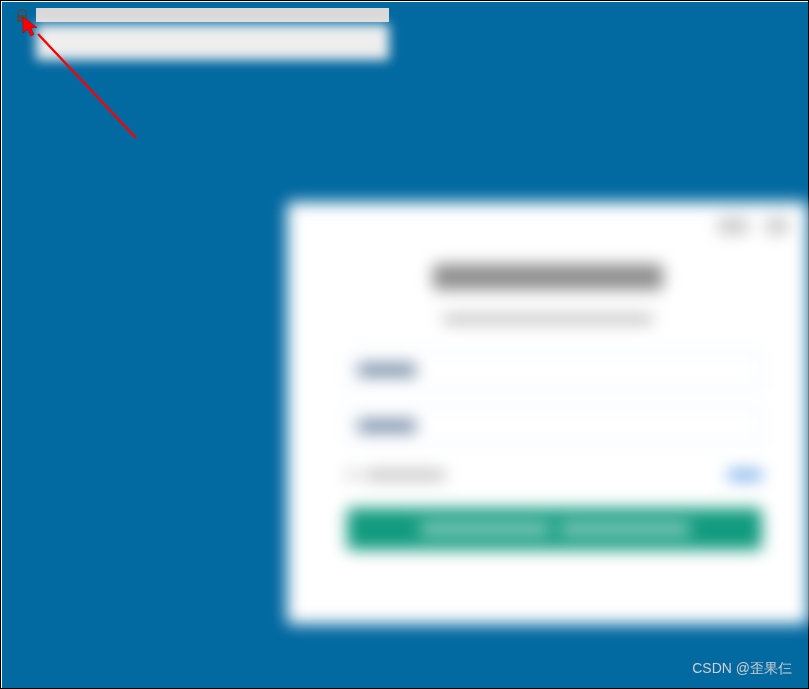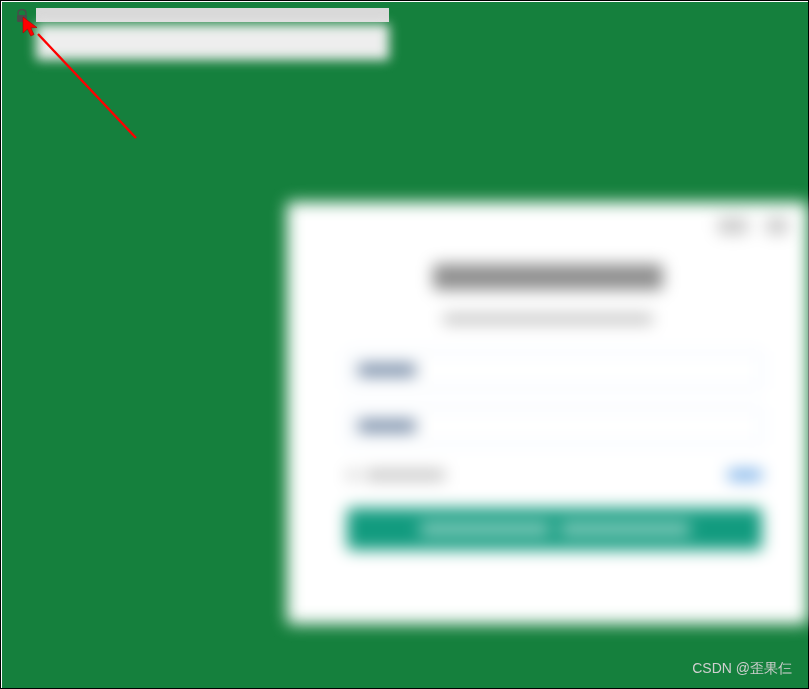--- a/index.html
+++ b/index.html
@@ -1,17 +1,17 @@
 <!DOCTYPE html>
 <html><head>
 <meta charset="utf-8">
 <style>
   html,body{margin:0;padding:0;width:809px;height:689px;background:#fff;font-family:Arial,Helvetica,sans-serif;overflow:hidden}
   .frame{position:absolute;left:0;top:0;right:0;bottom:0;border:1px solid #000}
-  .viewport{position:absolute;left:1px;top:1px;right:0;bottom:0;background:#15803d}
+  .viewport{position:absolute;left:1px;top:1px;right:0;bottom:0;background:#0369a1}
   .addr-shade{position:absolute;left:34px;top:6px;width:353px;height:14px;background:#d9d9d9}
   .lock-wrap{position:absolute;left:12px;top:6px;width:16px;height:16px;display:flex;align-items:center;justify-content:center}
   .lock-wrap svg{width:12px;height:14px;display:block}
   .cursor{position:absolute;left:20px;top:14px;width:18px;height:22px}
   .cursor svg{width:18px;height:22px;display:block}
   .arrow{position:absolute;left:26px;top:24px;width:130px;height:130px;pointer-events:none}
   .arrow svg{width:130px;height:130px;display:block}
   .popup-band{position:absolute;left:34px;top:22px;width:353px;height:36px;background:#eee;filter:blur(6px)}
   .panel{position:absolute;left:285px;top:200px;right:0;height:422px;background:#fff;border-radius:4px;filter:blur(8px);box-shadow:0 0 0 1px rgba(0,0,0,.02)}
   .p-top{position:absolute;right:20px;top:16px;display:flex;gap:18px}

